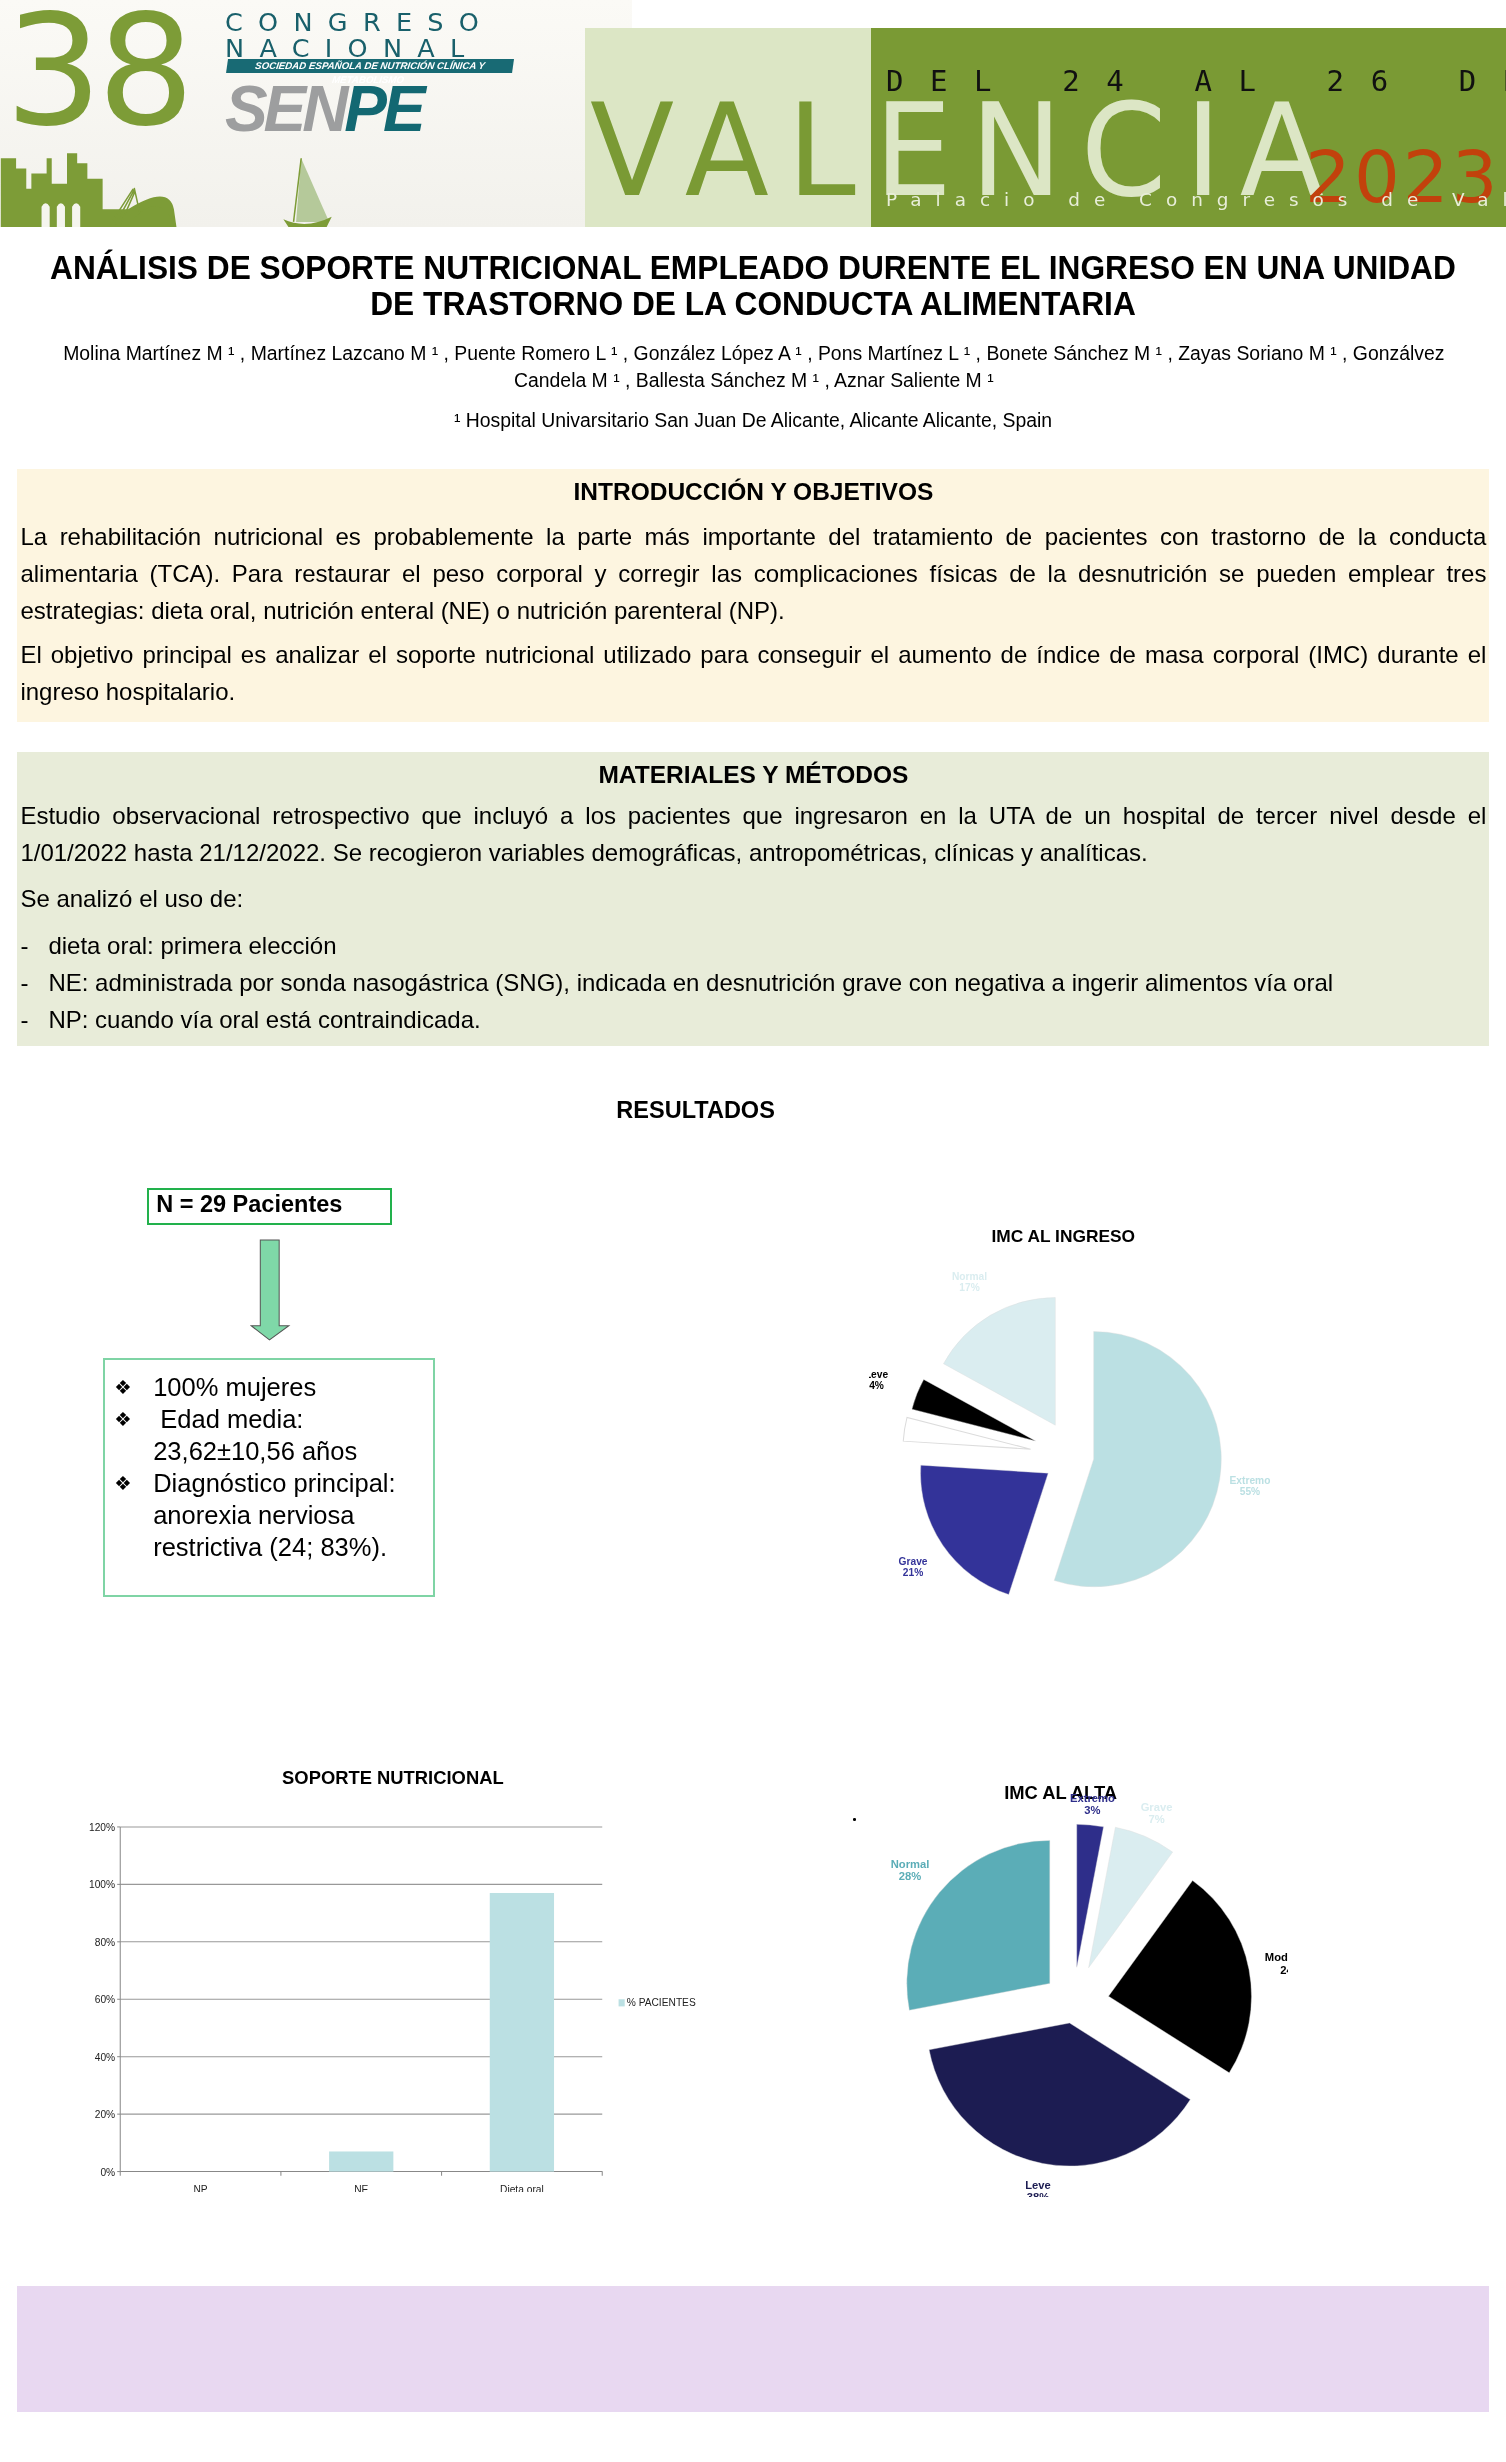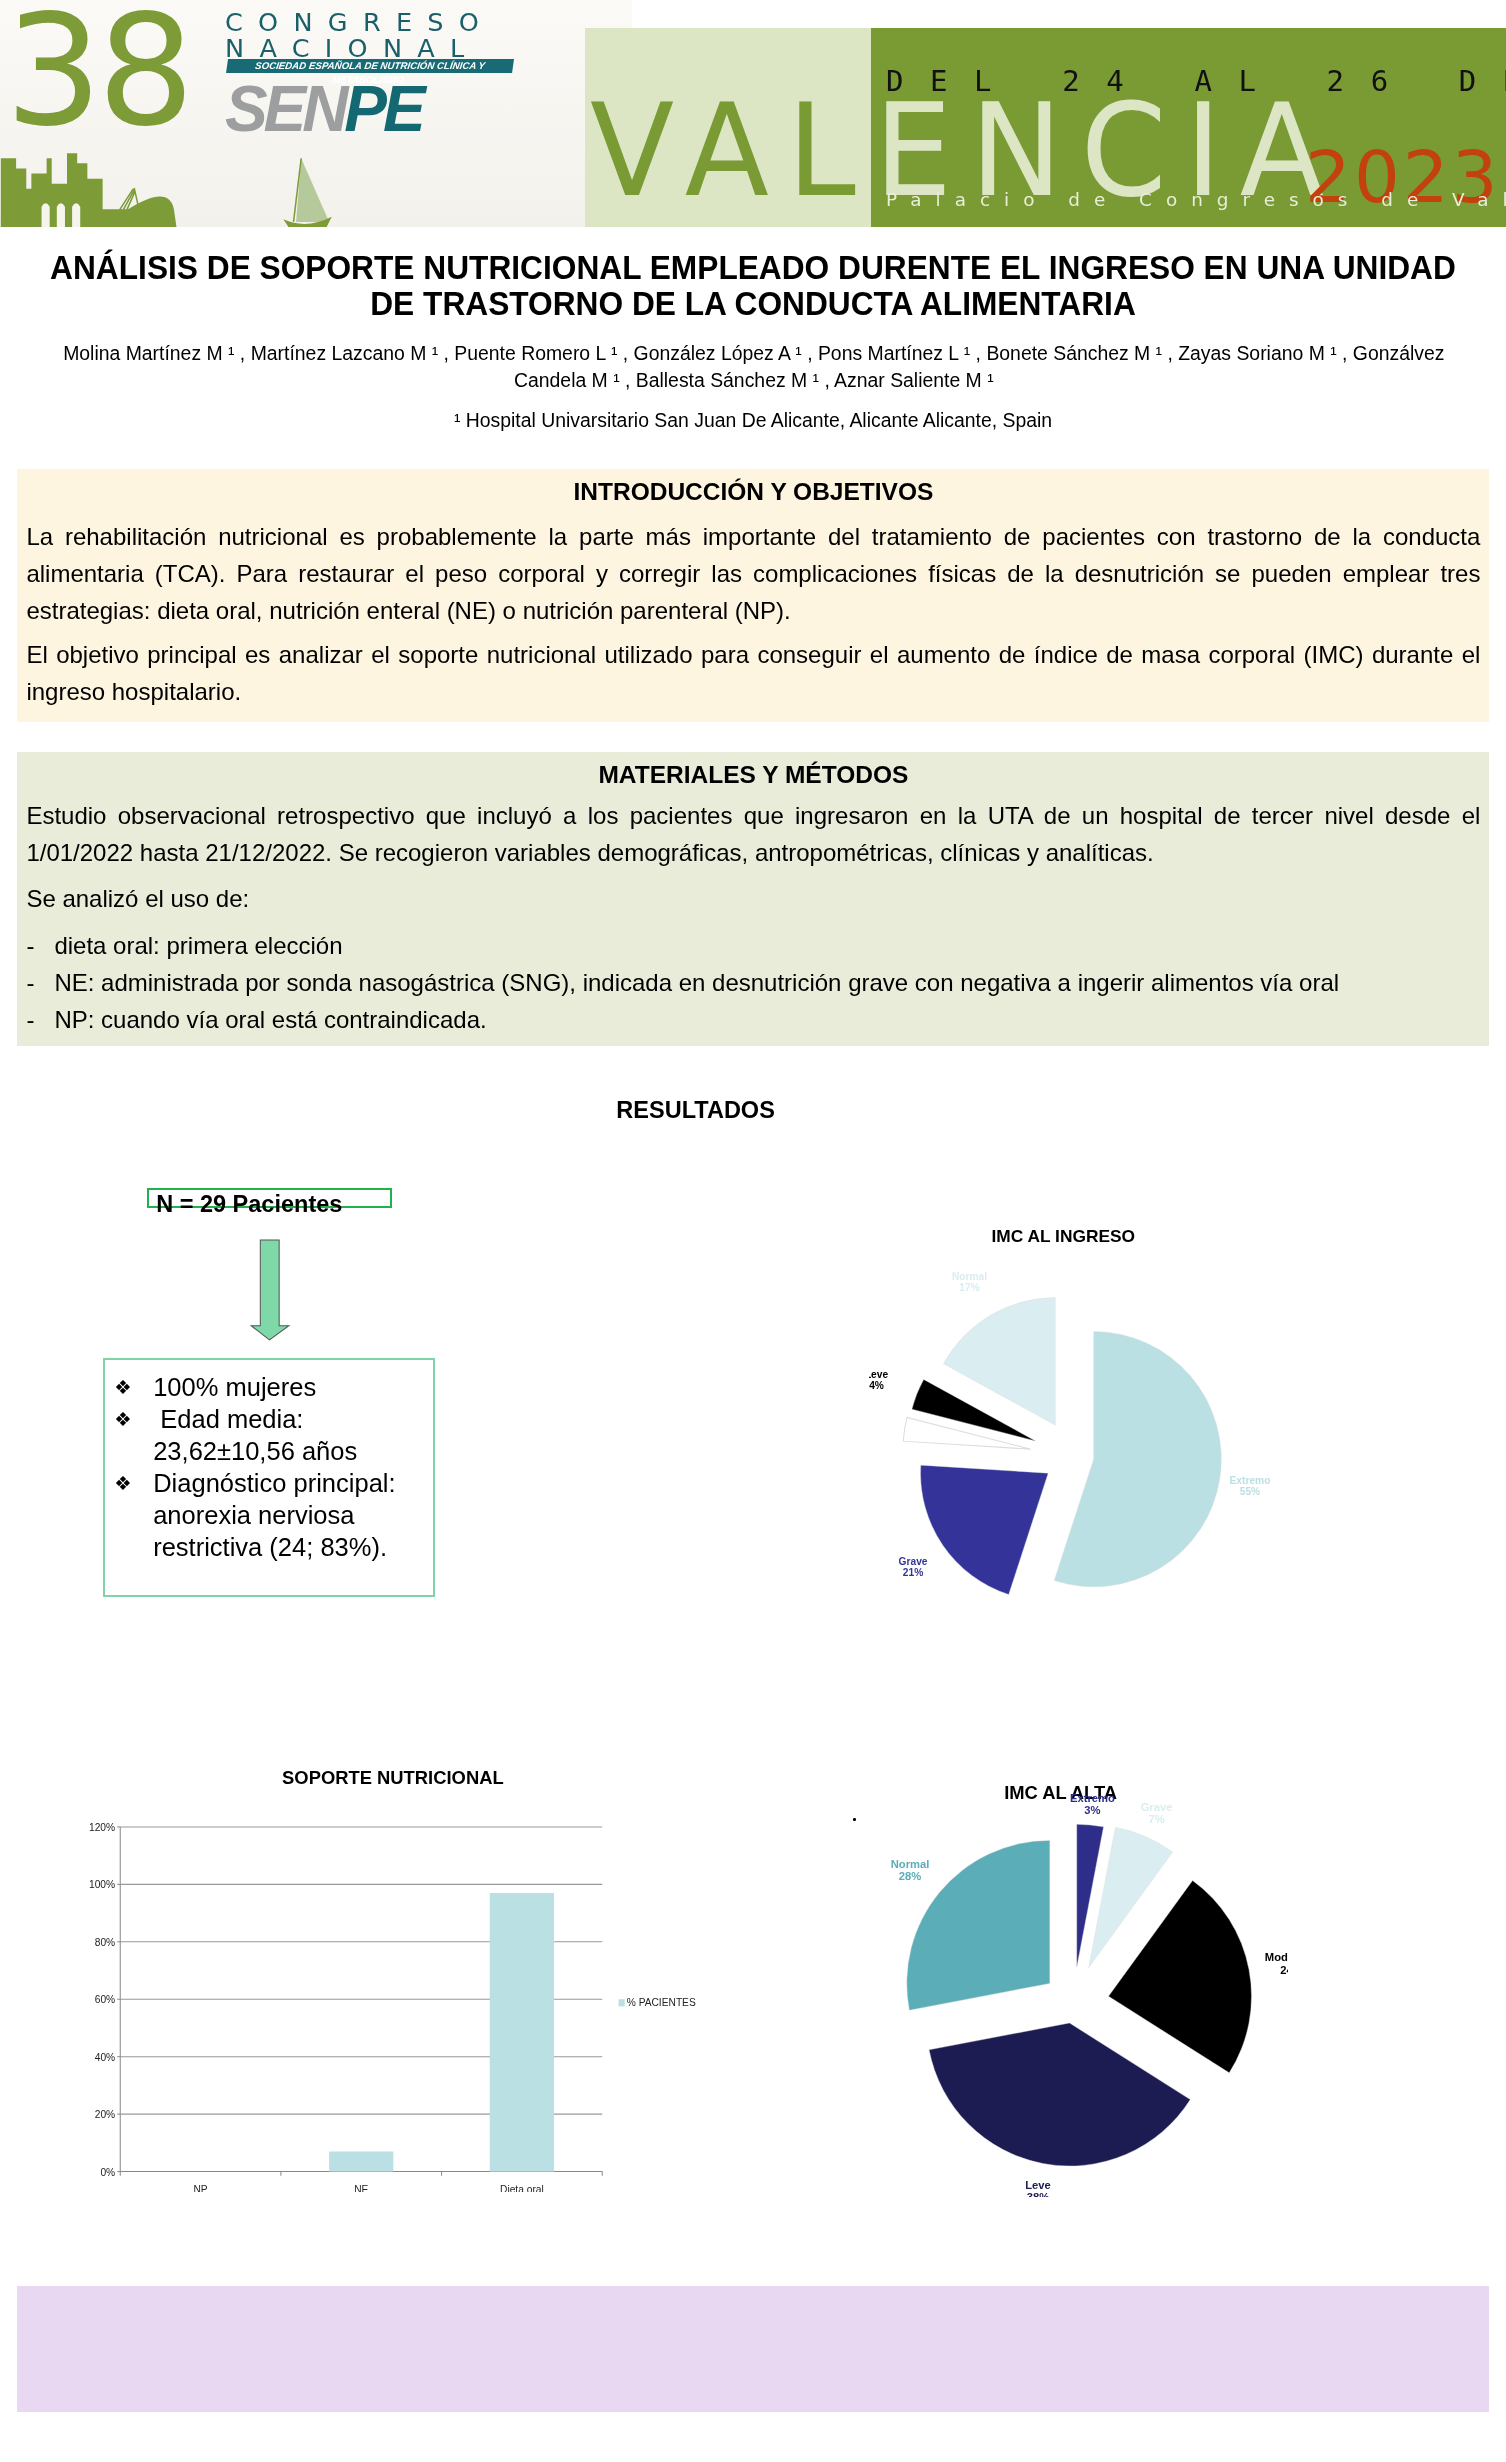--- a/index.html
+++ b/index.html
@@ -21,35 +21,35 @@
   .dates{left:301px;top:36px;font-family:"DejaVu Sans Mono",monospace;font-size:29px;letter-spacing:26.6px;color:#111;white-space:nowrap;}
   .valencia{left:5.1px;top:61px;font-family:"DejaVu Sans",sans-serif;font-size:123px;line-height:123px;letter-spacing:18.4px;white-space:nowrap;font-weight:normal;transform:scaleY(1.05);}
   .valencia .v1{color:#7a9a34;} .valencia .v2{color:#dce6c5;}
   .year{left:720px;top:107px;font-family:"DejaVu Sans",sans-serif;font-size:72px;color:#c2410c;letter-spacing:3.1px;}
   .venue{left:301px;top:161px;font-family:"DejaVu Sans",sans-serif;font-size:18.4px;letter-spacing:14px;color:#e8eed9;white-space:nowrap;}
   
   .title{left:0;top:250px;width:1506px;text-align:center;font-size:33px;font-weight:bold;line-height:36px;transform:scaleX(0.96);}
   .authors{left:15.3px;top:340px;width:1477px;text-align:center;font-size:19.4px;line-height:26.6px;}
   .affil{left:0;top:409px;width:1506px;text-align:center;font-size:19.4px;}
   
-  .section{position:absolute;left:17.4px;width:1472px;box-sizing:border-box;padding:0 9px;}
+  .section{position:absolute;left:17.4px;width:1472px;box-sizing:border-box;padding:0 3px;}
   .section h2{margin:0;text-align:center;font-size:24.5px;font-weight:bold;}
   .section p{margin:0;font-size:24px;line-height:37px;text-align:justify;}
   #intro{top:469px;height:253px;background:#fdf5e0;}
   #intro h2{padding-top:9.2px;height:40px;}
   #methods{top:752px;height:294px;background:#e8ecd9;}
   #methods h2{padding-top:9.2px;height:36px;}
   #methods ul{list-style:none;margin:0;padding:0;}
   #methods li{font-size:24px;line-height:37px;}
   #methods li .dash{display:inline-block;width:28px;}
   #conclusions{top:2286px;height:126px;background:#e8d8f1;}
   #conclusions h2{padding-top:11.2px;height:40px;}
   
   .results-title{left:613px;top:1096px;font-size:24.5px;font-weight:bold;transform:scaleX(0.96);}
-  .nbox{left:147px;top:1188px;width:245px;height:20px;border:2.6px solid #22b14c;box-sizing:border-box;font-size:23.5px;font-weight:bold;line-height:29px;padding-left:7.2px;}
+  .nbox{left:147px;top:1188px;width:245px;height:37px;border:2.6px solid #22b14c;box-sizing:border-box;font-size:23.5px;font-weight:bold;line-height:29px;padding-left:7.2px;}
   .arrow{left:250px;top:1239px;width:41px;height:102px;}
   .bulletbox{left:103px;top:1358px;width:332px;height:239px;border:2.6px solid #7fd4a5;box-sizing:border-box;padding:11.2px 0 0 9.2px;}
   .bulletbox .b{display:flex;font-size:25.5px;line-height:32px;}
   .bulletbox .bi{width:39px;flex:none;font-size:19.4px;}
   
   svg text{font-family:"Liberation Sans",sans-serif;}
   .dot{left:853px;top:1818px;width:2.6px;height:2.6px;border-radius:50%;background:#000;}
 </style>
 </head>
 <body>

